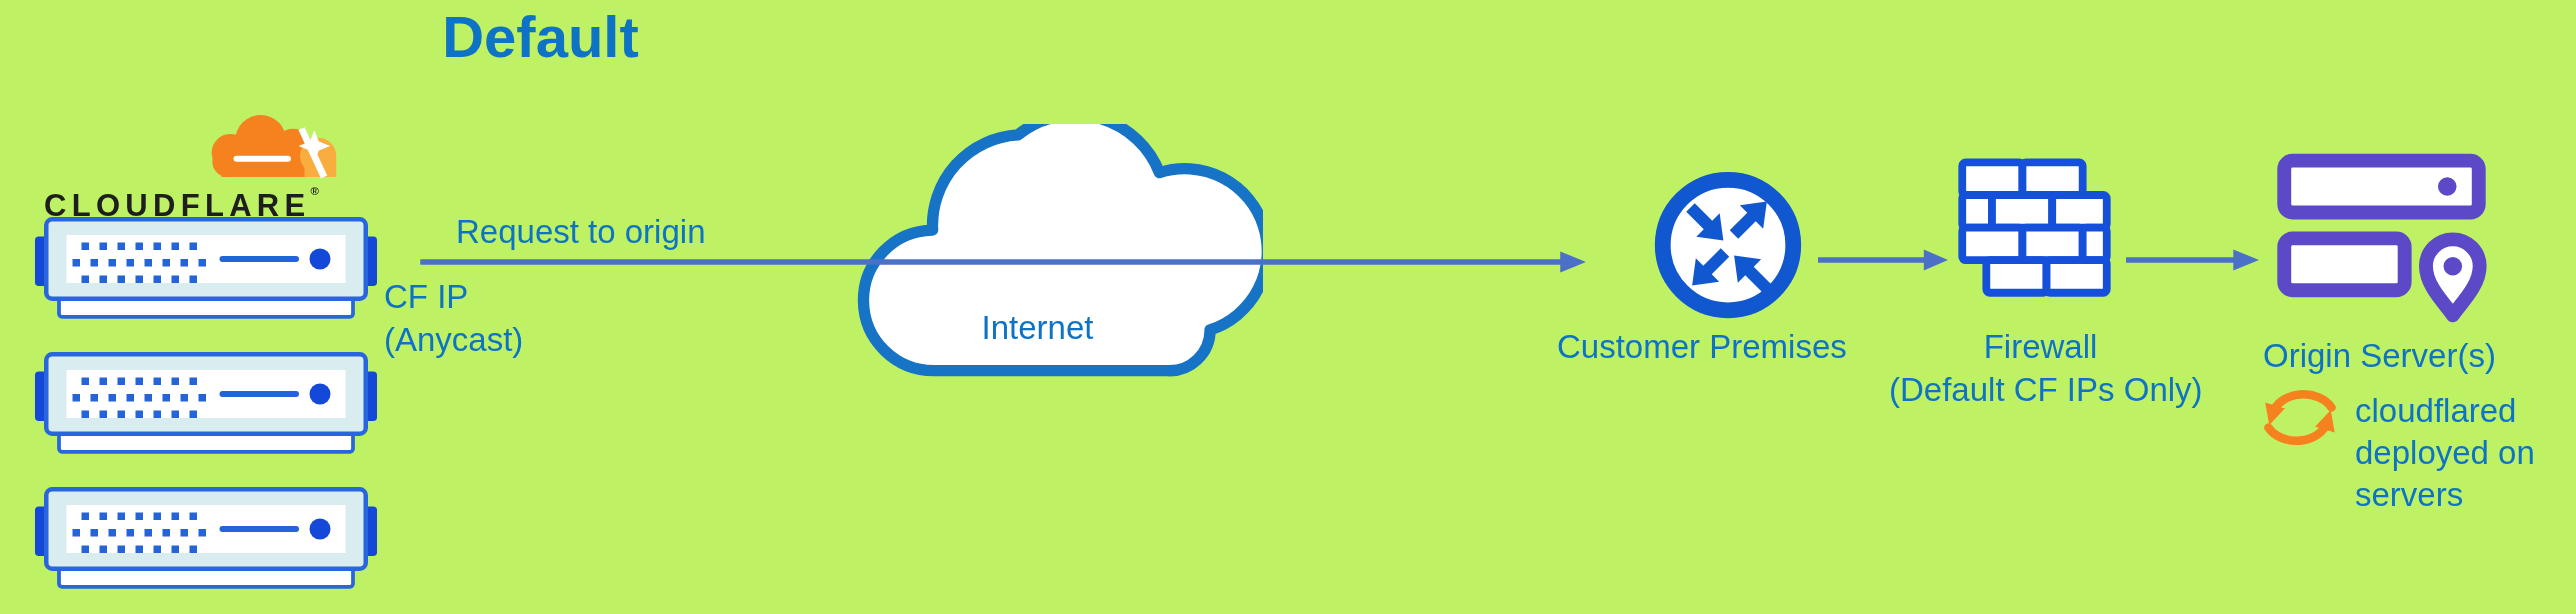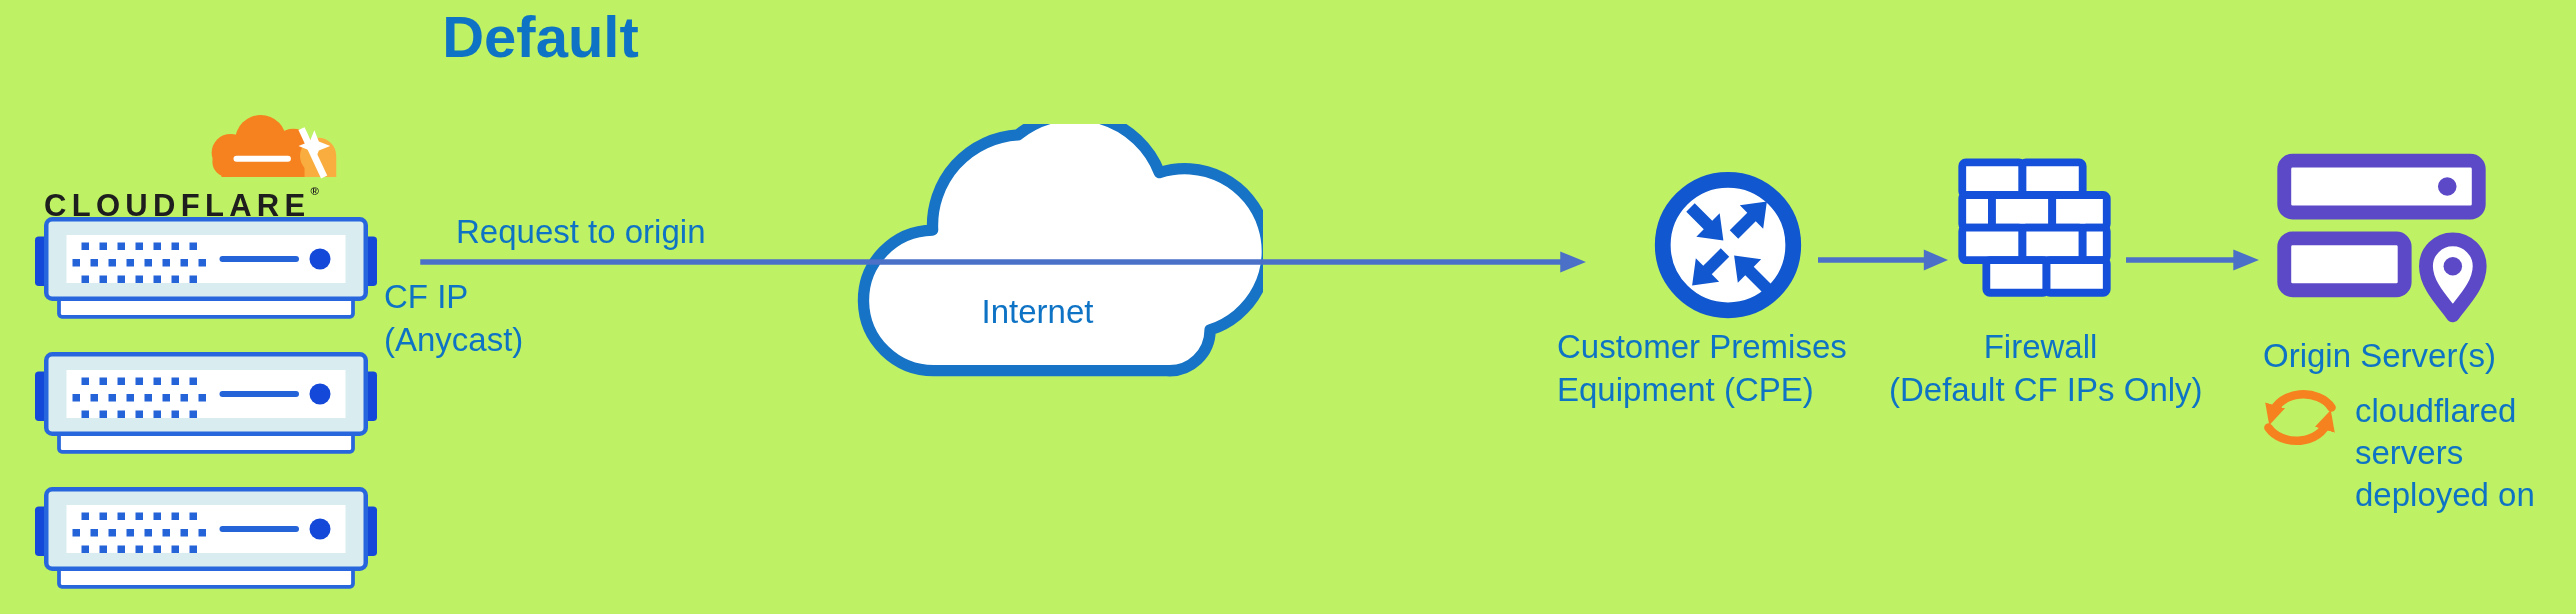--- a/index.html
+++ b/index.html
@@ -96,42 +96,41 @@
   <svg class="abs" style="left:2123px;top:247px" width="139" height="26" viewBox="0 0 184 34">
     <line x1="4" y1="17" x2="148" y2="17" stroke="var(--arrow)" stroke-width="7"></line>
     <polygon points="146,3 180,17 146,31" fill="var(--arrow)"></polygon>
   </svg>
 
   <div class="lbl" style="left:456px;top:210px">Request to origin</div>
   <div class="lbl" style="left:384px;top:275px">
     <div>CF IP</div>
     <div>(Anycast)</div>
   </div>
-  <div class="lbl center" style="left:924px;top:290px;width:227px">Internet</div>
+  <div class="lbl center" style="left:924px;top:306px;width:227px">Internet</div>
 
   <svg class="abs" style="left:1653px;top:170px" width="150" height="150" viewBox="0 0 200 200">
     <circle cx="100" cy="100" r="87" fill="#fff" stroke="var(--cpe)" stroke-width="21"></circle>
     <g fill="var(--cpe)">
       <g transform="translate(50,50) rotate(45)">
           <path d="M0 -8 H33 V-22 L62 0 L33 22 V8 H0 Z"></path>
         </g>
       <g transform="translate(108,86) rotate(-45)">
           <path d="M0 -8 H33 V-22 L62 0 L33 22 V8 H0 Z"></path>
         </g>
       <g transform="translate(96,110) rotate(135)">
           <path d="M0 -8 H33 V-22 L62 0 L33 22 V8 H0 Z"></path>
         </g>
       <g transform="translate(152,158) rotate(-135)">
           <path d="M0 -8 H33 V-22 L62 0 L33 22 V8 H0 Z"></path>
         </g>
     </g>
   </svg>
   <div class="lbl" style="left:1557px;top:325px">
     <div>Customer Premises</div>
-    <div>Equipment (CPE)</div>
   </div>
 
   <svg class="abs" style="left:1958px;top:157px" width="153" height="144" viewBox="0 0 216 200">
     <g fill="#fff" stroke="var(--fw)" stroke-width="11" stroke-linejoin="round">
       <rect x="6" y="6" width="85" height="46" rx="5"></rect>
         <rect x="91" y="6" width="85" height="46" rx="5"></rect>
       <rect x="6" y="52" width="42" height="46" rx="5"></rect>
         <rect x="48" y="52" width="85" height="46" rx="5"></rect>
         <rect x="133" y="52" width="77" height="46" rx="5"></rect>
       <rect x="6" y="98" width="85" height="46" rx="5"></rect>
@@ -158,18 +157,18 @@
   <div class="lbl" style="left:2263px;top:334px">Origin Server(s)</div>
 
   <svg class="abs" style="left:2257px;top:384px" width="86" height="70" viewBox="0 0 120 96">
     <g fill="none" stroke="var(--orange)" stroke-width="12" stroke-linecap="round">
       <path d="M104 32 A44 34 0 0 0 22 40" marker-end="url(#ohead)"></path>
       <path d="M16 60 A44 34 0 0 0 98 52" marker-end="url(#ohead)"></path>
     </g>
   </svg>
   <div class="lbl" style="left:2355px;top:390px;line-height:42px">
     <div>cloudflared</div>
+    <div>deployed on</div>
     <div>servers</div>
-    <div>deployed on</div>
   </div>
 
 </div>
 
 
 </body></html>

